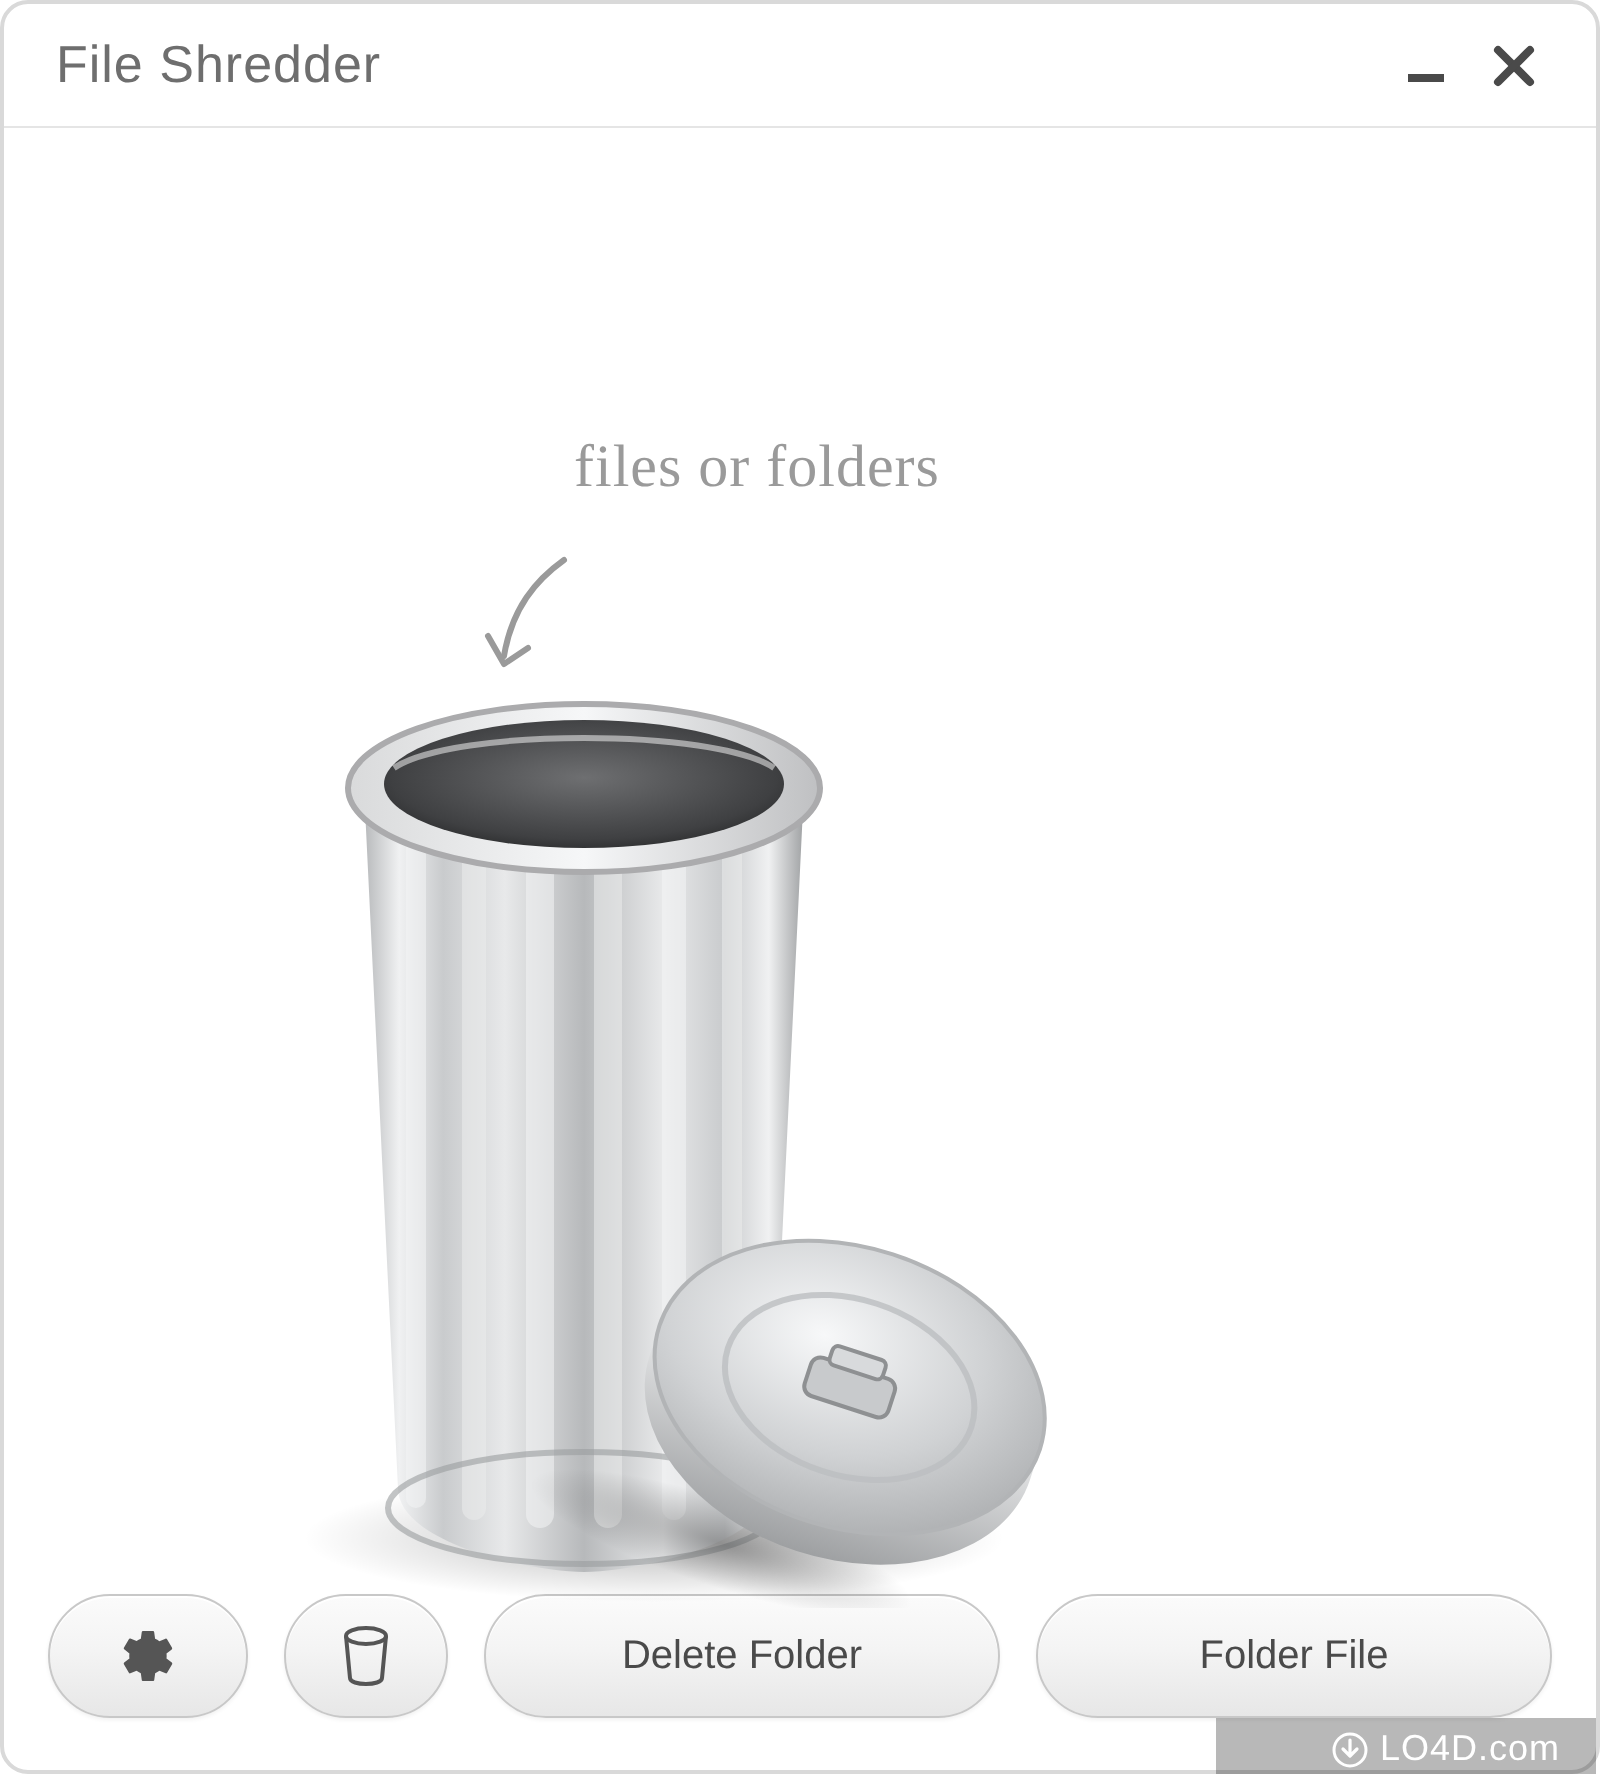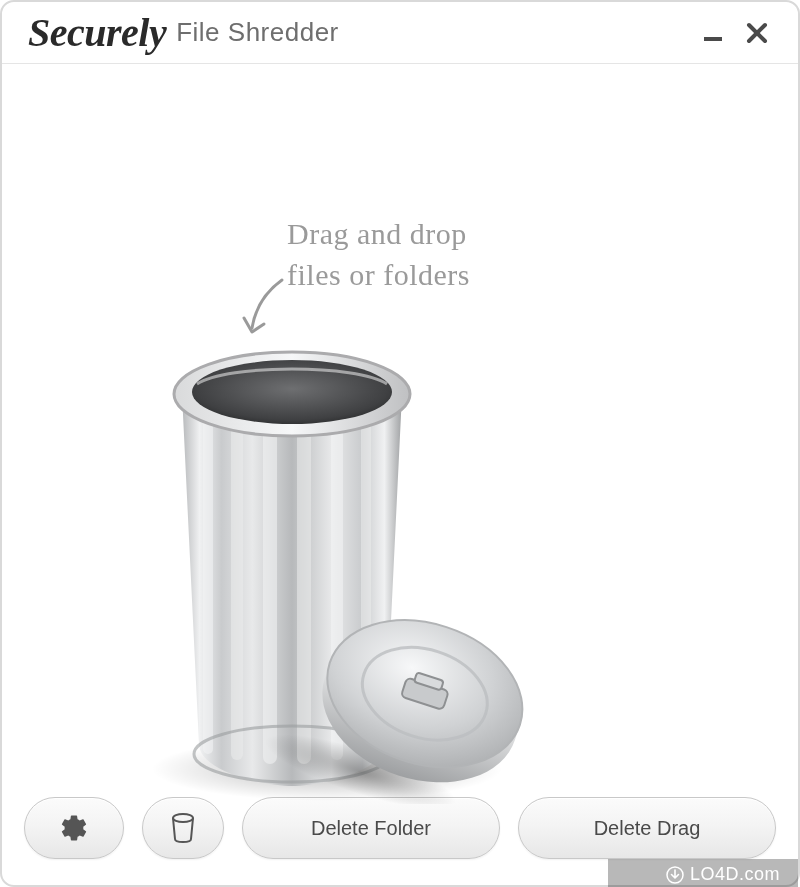--- a/index.html
+++ b/index.html
@@ -142,40 +142,38 @@
     gap: 6px;
     padding-right: 4px;
   }
 </style>
 </head>
 <body>
 
 <div class="window">
 
   <div class="titlebar">
-    <span class="brand">Securely</span>
     <span class="subtitle">File Shredder</span>
     <span class="spacer"></span>
     <div class="win-btn" title="Minimize">
       <svg width="22" height="22" viewBox="0 0 22 22">
         <rect x="2" y="15" width="18" height="4" fill="#4a4a4a"></rect>
       </svg>
     </div>
     <div class="win-btn" title="Close">
       <svg width="24" height="24" viewBox="0 0 24 24">
         <line x1="4" y1="4" x2="20" y2="20" stroke="#4a4a4a" stroke-width="4" stroke-linecap="round"></line>
         <line x1="20" y1="4" x2="4" y2="20" stroke="#4a4a4a" stroke-width="4" stroke-linecap="round"></line>
       </svg>
     </div>
   </div>
 
   <div class="body">
 
     <div class="hint">
-      <span>Drag and drop</span>
       <span class="hl2">files or folders</span>
     </div>
 
     <svg class="arrow" width="54" height="72" viewBox="0 0 54 72">
       <path d="M44 6 C 30 16, 18 30, 14 54" fill="none" stroke="#9a9a9a" stroke-width="3" stroke-linecap="round"></path>
       <path d="M6 44 L14 58 L26 50" fill="none" stroke="#9a9a9a" stroke-width="3" stroke-linecap="round" stroke-linejoin="round"></path>
     </svg>
 
     <div class="trash-wrap">
       <svg width="440" height="480" viewBox="0 0 440 480">
@@ -279,21 +277,21 @@
         <ellipse cx="13" cy="5" rx="10" ry="4" fill="none" stroke="#555" stroke-width="2"></ellipse>
         <path d="M3 5 L5 26 C5 28 9 29 13 29 C17 29 21 28 21 26 L23 5" fill="none" stroke="#555" stroke-width="2"></path>
       </svg>
     </div>
 
     <div class="btn wide">
       <span>Delete Folder</span>
     </div>
 
     <div class="btn wide">
-      <span>Delete Drag</span>
+      <span>Folder File</span>
     </div>
   </div>
 
   <div class="watermark">
     <div class="bg"></div>
     <div class="txt">
       <svg width="18" height="18" viewBox="0 0 18 18">
         <circle cx="9" cy="9" r="8" fill="none" stroke="#ffffff" stroke-width="1.5"></circle>
         <path d="M9 4 L9 11 M5.5 8.5 L9 12 L12.5 8.5" fill="none" stroke="#ffffff" stroke-width="1.6" stroke-linecap="round" stroke-linejoin="round"></path>
       </svg>

